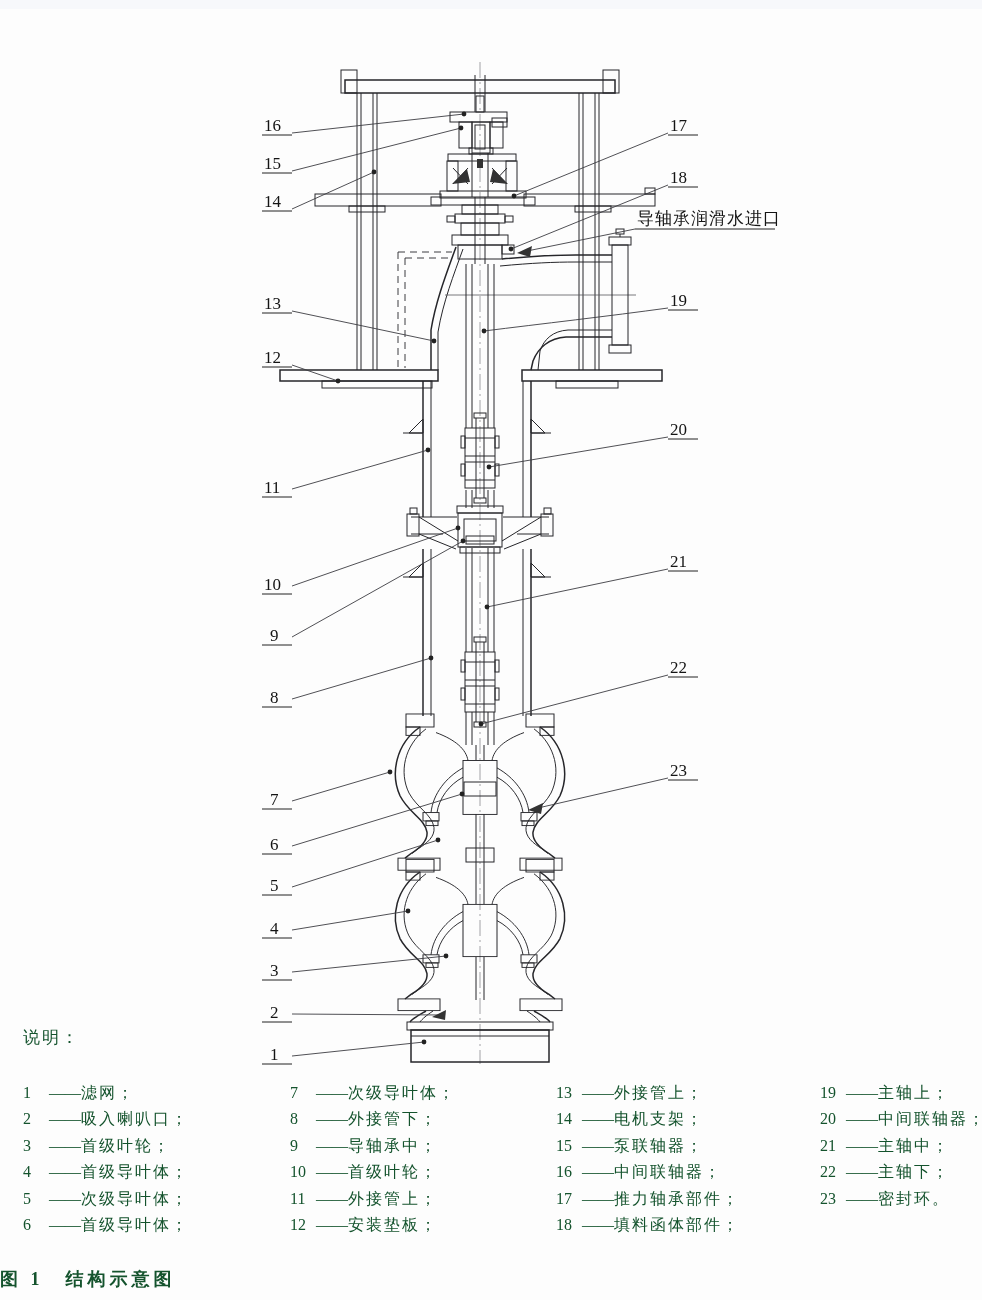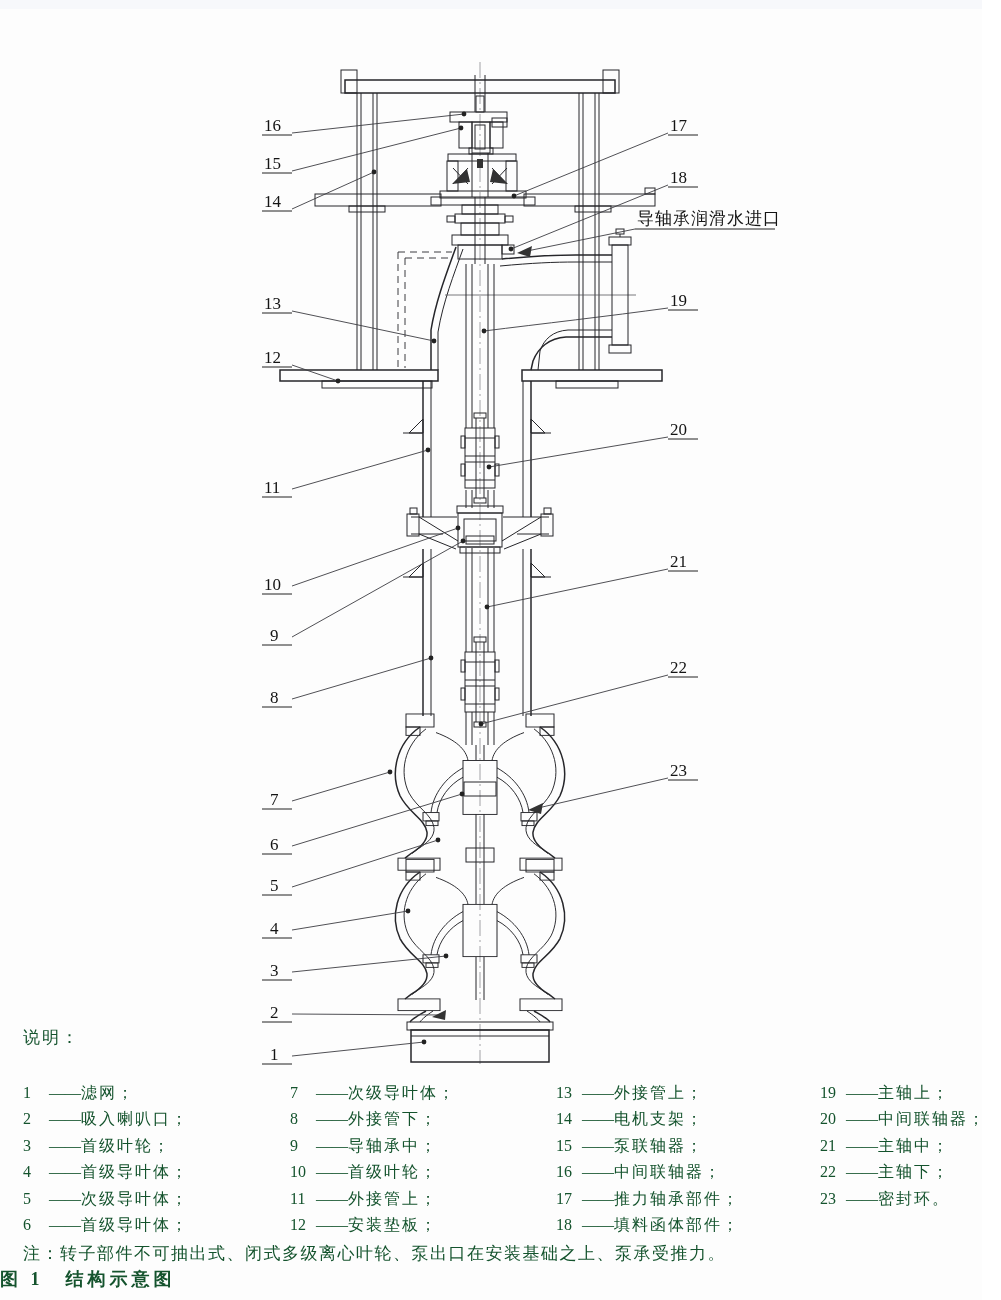--- a/index.html
+++ b/index.html
@@ -531,15 +531,14 @@
         <span class="dash">——</span>
         <span class="name">主轴下；</span>
       </div>
     <div class="row">
         <span class="num">23</span>
         <span class="dash">——</span>
         <span class="name">密封环。</span>
       </div>
   </div>
 
-  <div class="note">注：转子部件不可抽出式、闭式多级离心叶轮、泵出口在安装基础之上、泵承受推力。</div>
   <div class="caption">图 1　结构示意图</div>
 </div>
 
 </body></html>

